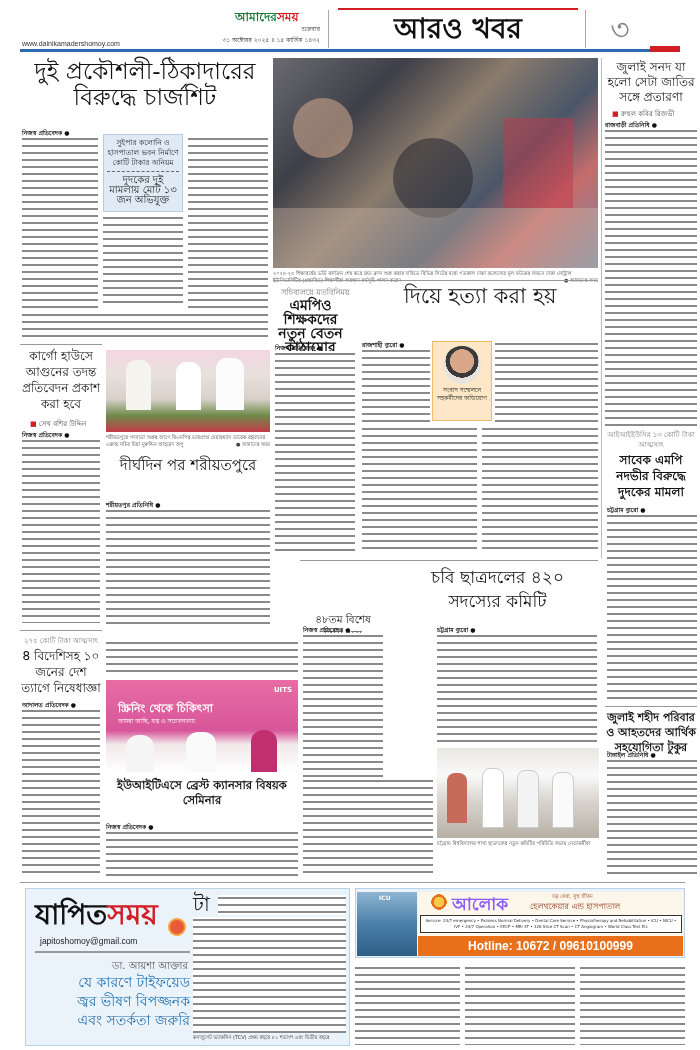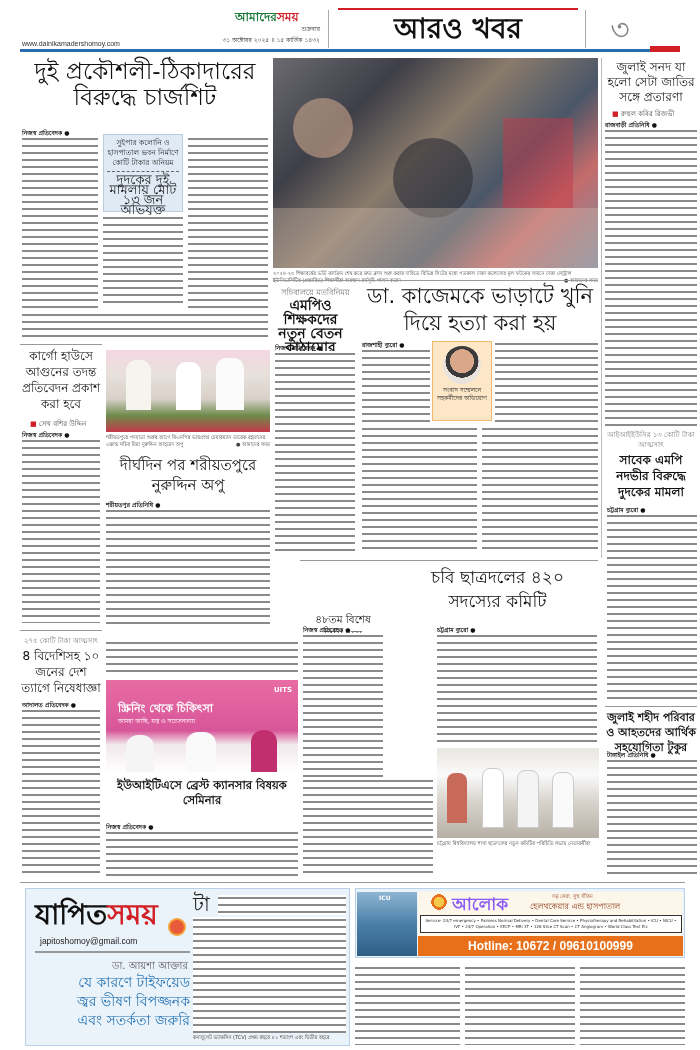--- a/index.html
+++ b/index.html
@@ -47,21 +47,21 @@
 
 <div class="abs h1" style="left:20px;top:58px;width:250px;font-size:23px;">
   <div>দুই প্রকৌশলী-ঠিকাদারের</div>
   <div>বিরুদ্ধে চার্জশিট</div>
 </div>
 <div class="abs byline" style="left:22px;top:128px;">নিজস্ব প্রতিবেদক ●</div>
 <div class="abs lines" style="left:22px;top:136px;width:76px;height:172px;"></div>
 <div class="abs highlight-box" style="left:103px;top:134px;width:80px;height:78px;padding:3px;">
   <div style="font-size:7.5px;line-height:10px;text-align:center;color:#222">সুইপার কলোনি ও হাসপাতাল ভবন নির্মাণে কোটি টাকার অনিয়ম</div>
   <div style="border-top:1px dashed #666;margin:3px 0"></div>
-  <div style="font-size:13px;line-height:10px;text-align:center;color:#222">দুদকের দুই মামলায় মোট ১৩ জন অভিযুক্ত</div>
+  <div style="font-size:10px;line-height:10px;text-align:center;color:#222">দুদকের দুই মামলায় মোট ১৩ জন অভিযুক্ত</div>
 </div>
 <div class="abs lines" style="left:103px;top:215px;width:80px;height:93px;"></div>
 <div class="abs lines" style="left:188px;top:136px;width:80px;height:172px;"></div>
 
 <div class="abs photo" style="left:273px;top:58px;width:325px;height:210px;background:linear-gradient(135deg,#6b6a70 0%,#3e3f48 25%,#8a7b6c 45%,#4a5668 65%,#c56c6c 80%,#7a8aa0 100%);">
   <div style="position:absolute;left:20px;top:40px;width:60px;height:60px;border-radius:50%;background:#c9a48a;opacity:.6"></div>
   <div style="position:absolute;left:120px;top:80px;width:80px;height:80px;border-radius:50%;background:#2d2d35;opacity:.6"></div>
   <div style="position:absolute;left:230px;top:60px;width:70px;height:90px;background:#c13a4a;opacity:.5"></div>
   <div style="position:absolute;left:0;top:150px;width:325px;height:60px;background:#d9c3b2;opacity:.35"></div>
 </div>
@@ -86,32 +86,30 @@
   <div style="position:absolute;left:20px;top:10px;width:25px;height:50px;background:#f6f4ef;border-radius:10px 10px 0 0"></div>
   <div style="position:absolute;left:70px;top:12px;width:25px;height:48px;background:#fff;border-radius:10px 10px 0 0"></div>
   <div style="position:absolute;left:110px;top:8px;width:28px;height:52px;background:#fbfbfb;border-radius:10px 10px 0 0"></div>
 </div>
 <div class="abs caption" style="left:106px;top:434px;width:164px;">
   <span>শরীয়তপুরে পদযাত্রা শুরুর আগে বিএনপির ভারপ্রাপ্ত চেয়ারম্যান তারেক রহমানের একান্ত সচিব মিয়া নুরুদ্দিন আহমেদ অপু</span>
   <span style="float:right">● আমাদের সময়</span>
 </div>
 <div class="abs h1" style="left:106px;top:455px;width:164px;font-size:15px;line-height:20px;">
   <div>দীর্ঘদিন পর শরীয়তপুরে</div>
-  <div>নুরুদ্দিন অপু</div>
 </div>
 <div class="abs byline" style="left:106px;top:500px;">শরীয়তপুর প্রতিনিধি ●</div>
 <div class="abs lines" style="left:106px;top:508px;width:164px;height:120px;"></div>
 
 <div class="abs kicker" style="left:273px;top:286px;width:85px;">সচিবালয়ে মতবিনিময়</div>
 <div class="abs h1" style="left:268px;top:298px;width:85px;font-size:14px;line-height:14px;font-weight:bold;">এমপিও শিক্ষকদের নতুন বেতন কাঠামোর প্রস্তাব</div>
 <div class="abs byline" style="left:275px;top:343px;">নিজস্ব প্রতিবেদক ●</div>
 <div class="abs lines" style="left:275px;top:351px;width:80px;height:205px;"></div>
 
 <div class="abs h1" style="left:362px;top:283px;width:236px;font-size:21px;line-height:27px;">
-  <div>ডা. কাজেমকে ভাড়াটে খুনি</div>
   <div>দিয়ে হত্যা করা হয়</div>
 </div>
 <div class="abs byline" style="left:362px;top:340px;">রাজশাহী ব্যুরো ●</div>
 <div class="abs lines" style="left:362px;top:348px;width:68px;height:75px;"></div>
 <div class="abs" style="left:432px;top:341px;width:60px;height:80px;background:#fde7c6;border:1px solid #f3b86b;">
   <div style="width:38px;height:38px;margin:4px auto 0;border-radius:50%;background:radial-gradient(circle at 50% 40%,#d9a88a 0 40%,#3a3a3a 41% 55%,#e8e3dd 56%);"></div>
   <div style="font-size:6px;line-height:8px;text-align:center;color:#333;margin-top:2px">সংবাদ সম্মেলনে সহকর্মীদের অভিযোগ</div>
 </div>
 <div class="abs lines" style="left:495px;top:341px;width:103px;height:82px;"></div>
 <div class="abs lines" style="left:362px;top:426px;width:115px;height:125px;"></div>

